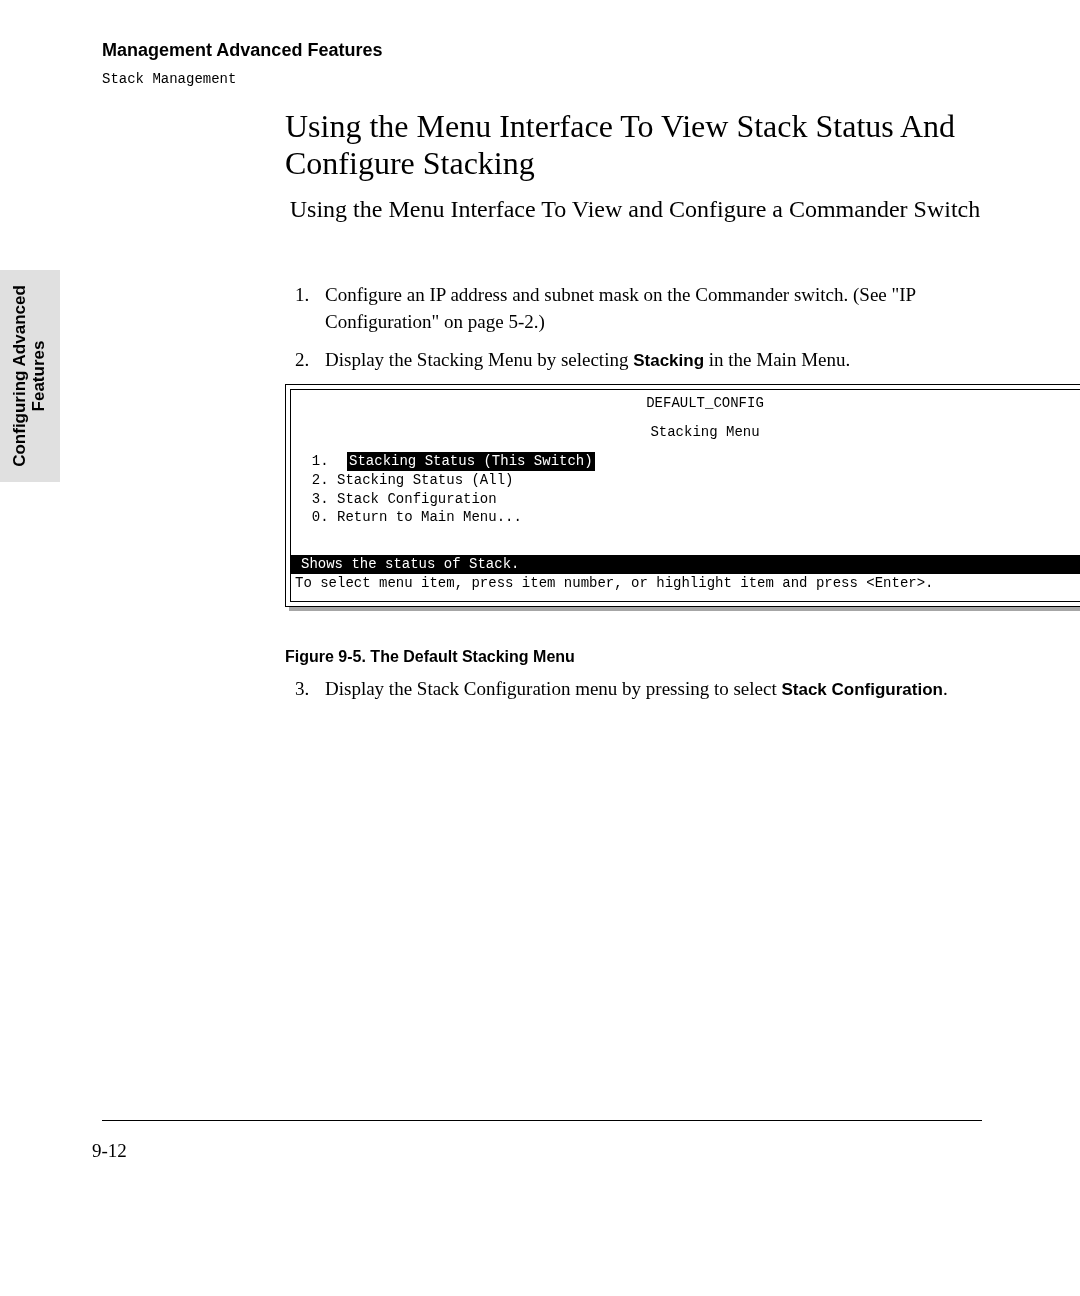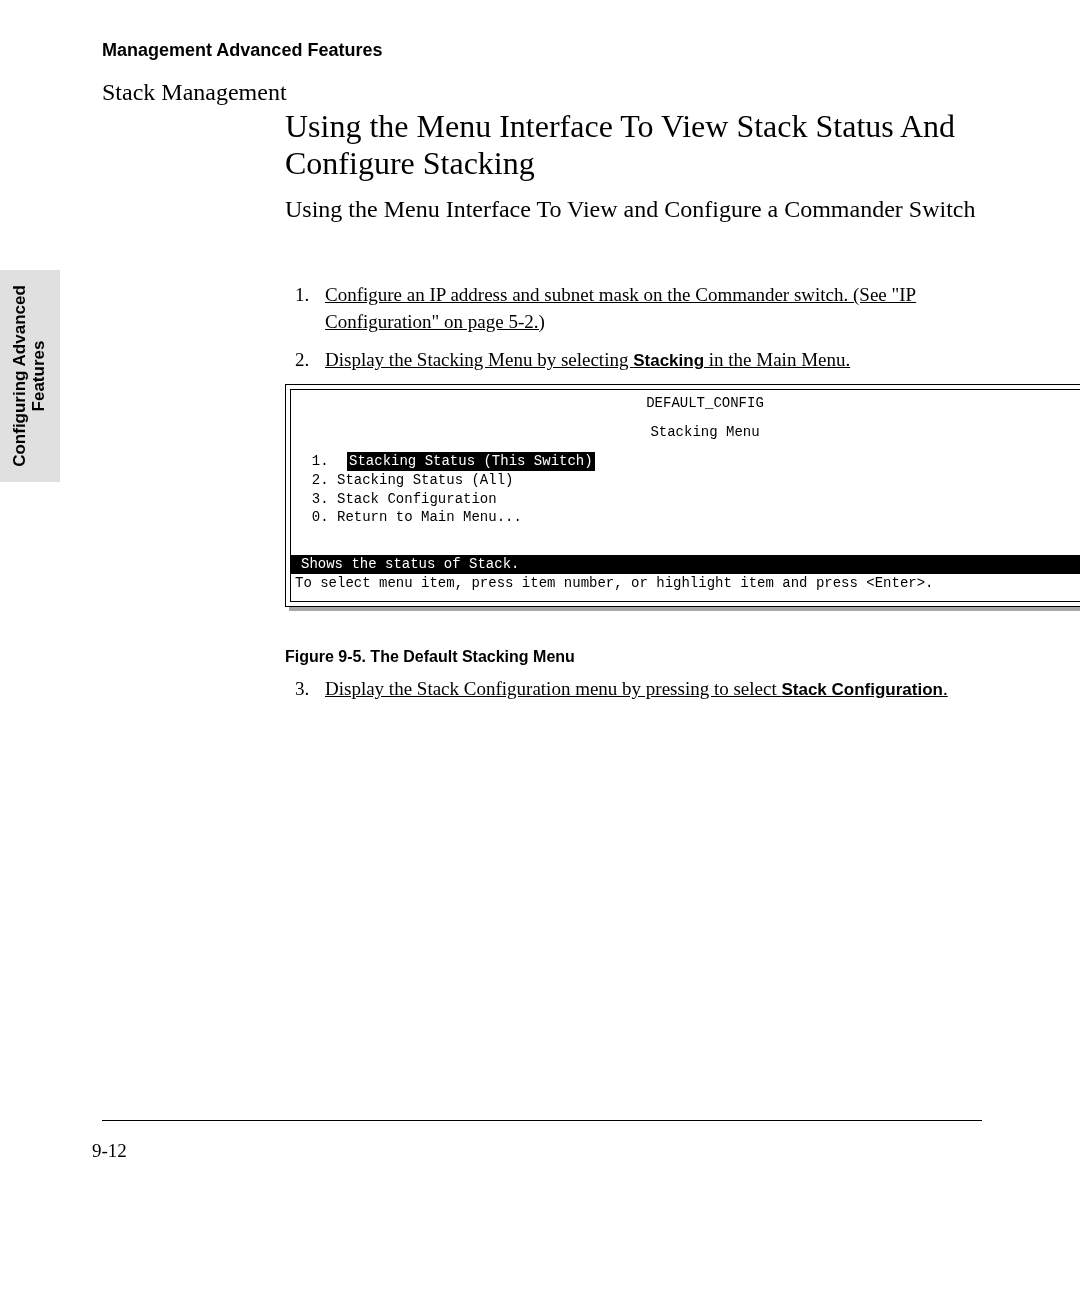--- a/index.html
+++ b/index.html
@@ -44,24 +44,24 @@
     position: absolute;
     left: 102px;
     top: 40px;
   }
   .hdr-title {
     font-family: Arial, Helvetica, sans-serif;
     font-weight: bold;
     font-size: 18px;
   }
   .hdr-sub {
-    font-family: Liberation Serif, serif;
+    font-family: Liberation Mono, monospace;
     font-weight: normal;
-    font-size: 24px;
-    margin-top: 18px;
+    font-size: 14px;
+    margin-top: 10px;
   }
 
   .h1-wrap {
     position: absolute;
     left: 285px;
     top: 108px;
     width: 700px;
   }
   .h1-wrap .h1 {
     font-family: "Times New Roman", Times, serif;
@@ -74,39 +74,40 @@
     position: absolute;
     left: 285px;
     top: 195px;
     width: 700px;
   }
   .h2-wrap .h2 {
     font-family: "Times New Roman", Times, serif;
     font-weight: normal;
     font-size: 24px;
     line-height: 1.2;
+    text-align: center;
   }
 
   .list-wrap {
     position: absolute;
     left: 295px;
     top: 282px;
     width: 690px;
     font-size: 19px;
     line-height: 1.4;
   }
   .list-row {
     display: flex;
     margin-bottom: 12px;
   }
   .list-num {
     width: 30px;
     flex: 0 0 30px;
   }
-  .list-body { flex: 1; text-decoration: underline; }
+  .list-body { flex: 1; }
   .bold { font-family: Arial, Helvetica, sans-serif; font-weight: bold; font-size: 17px; }
 
   
   .term-outer {
     position: absolute;
     left: 285px;
     top: 384px;
     width: 840px;
     border: 1px solid #000;
     box-shadow: 4px 4px 0 rgba(0,0,0,0.35);

